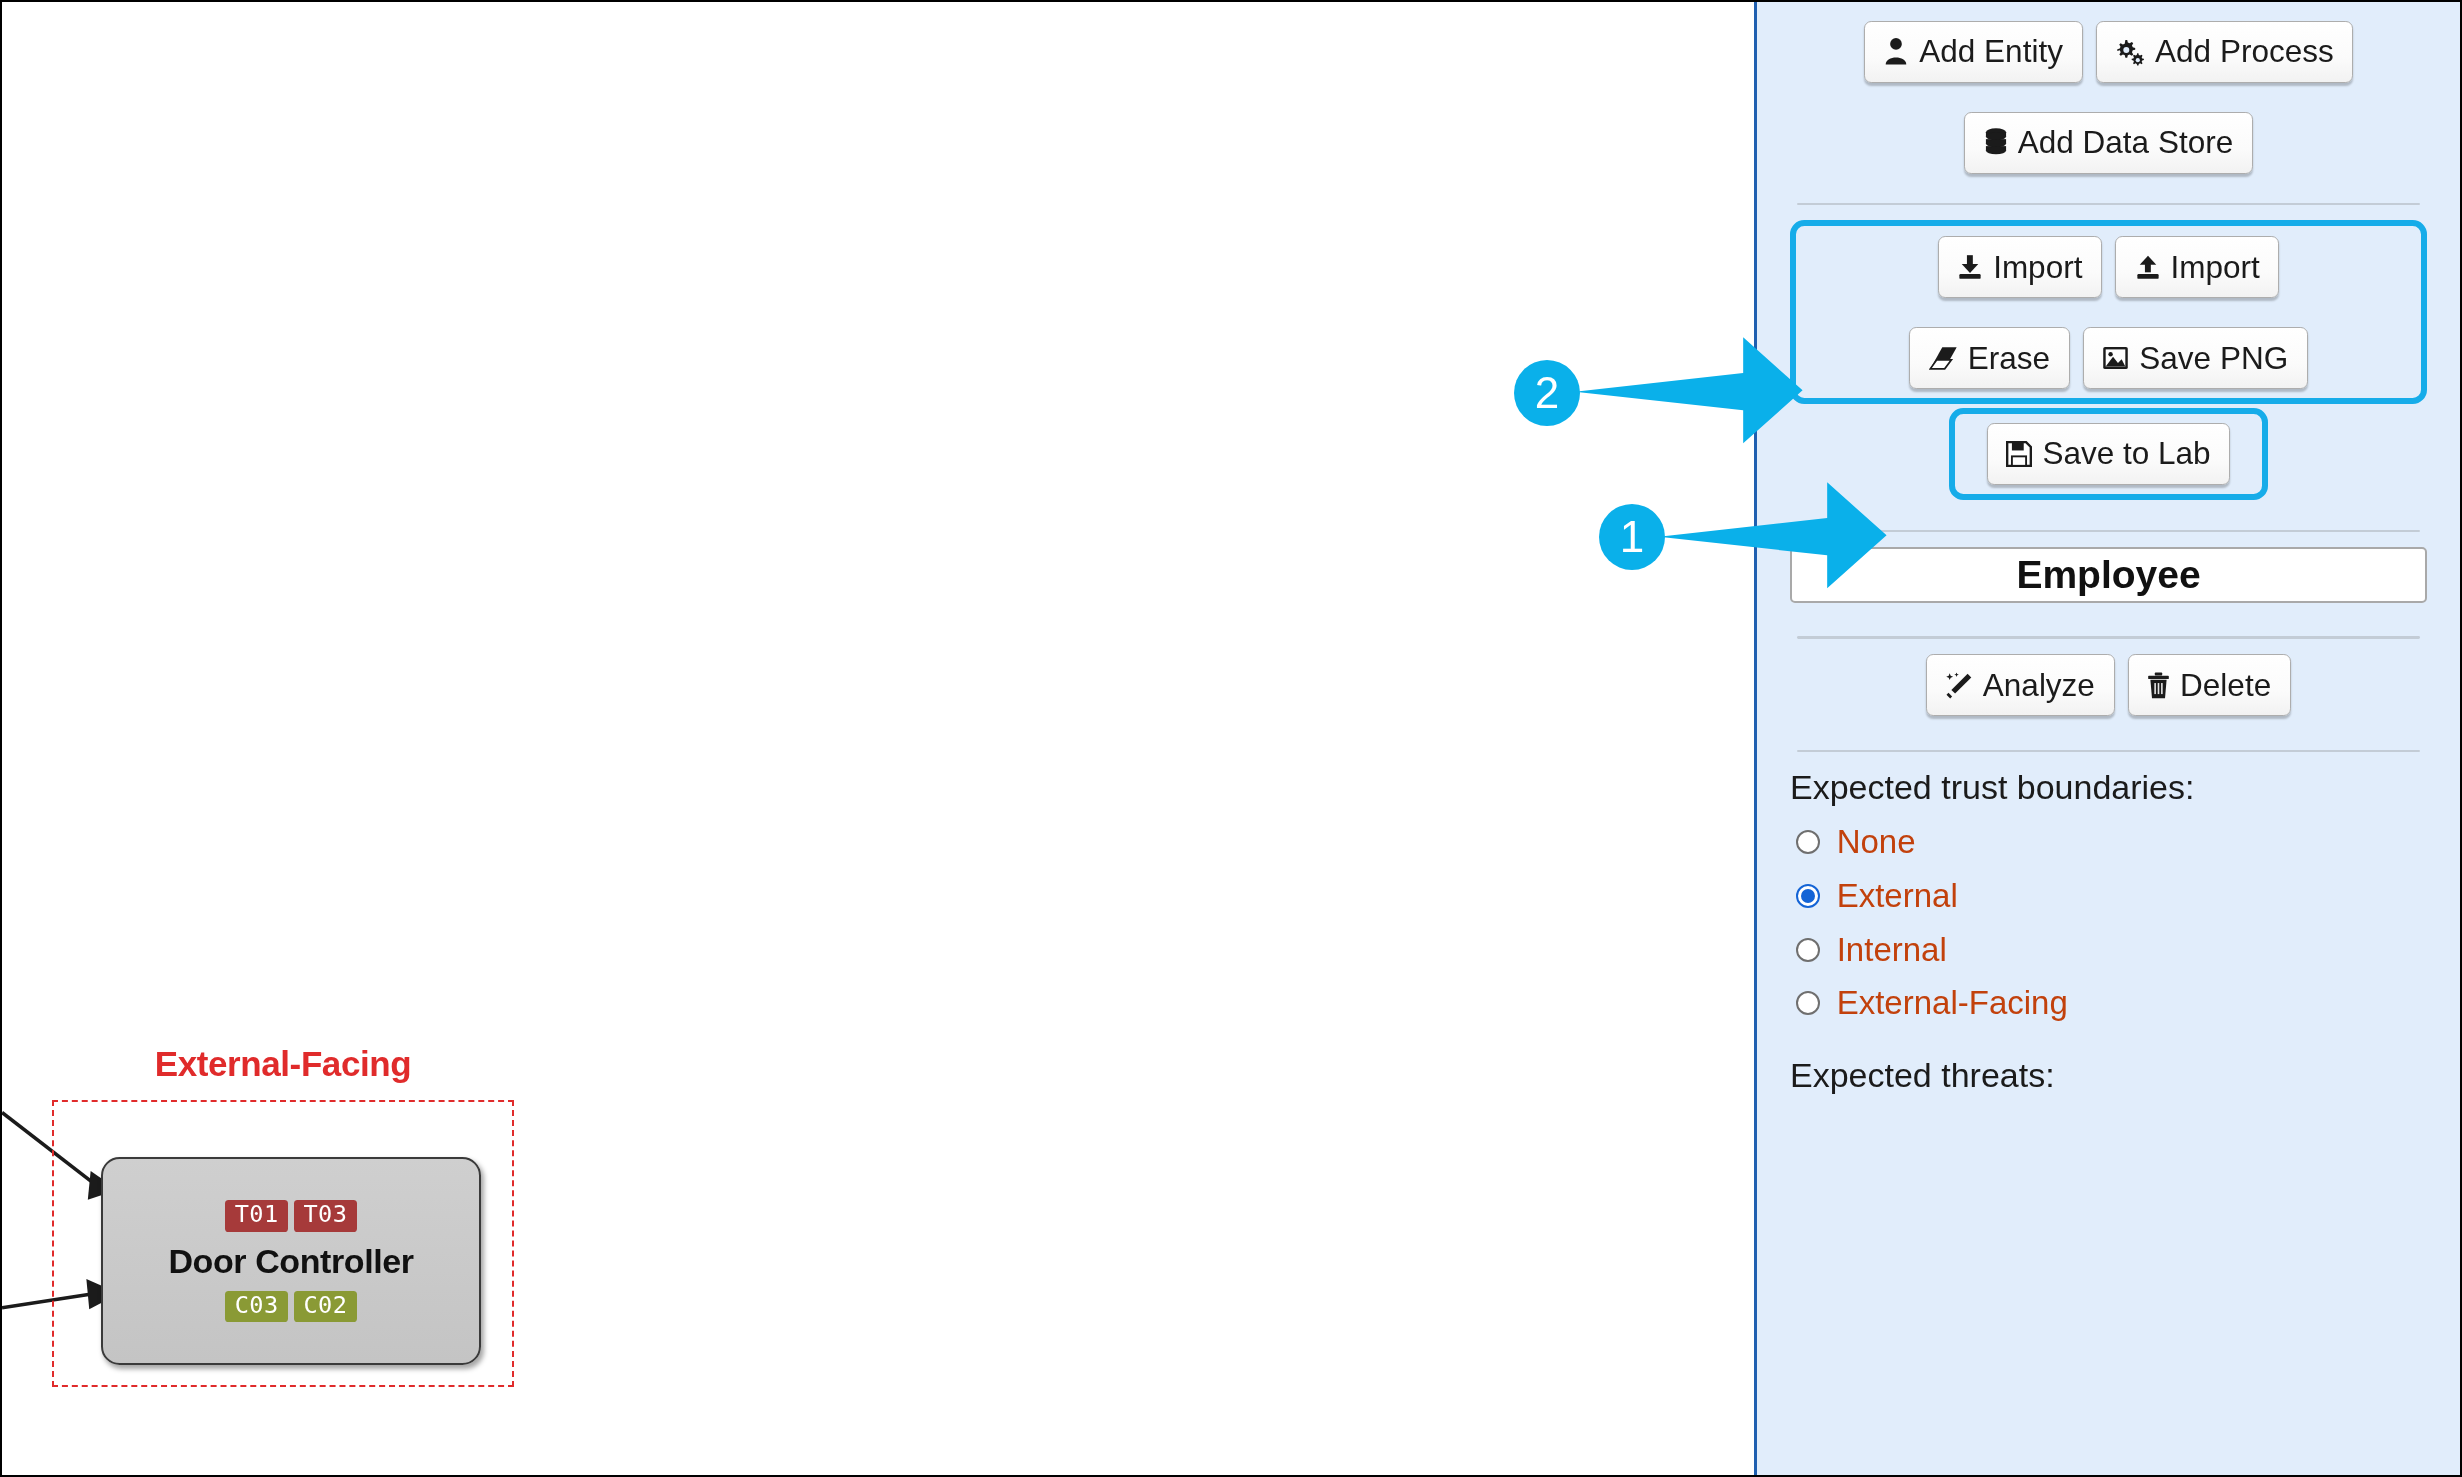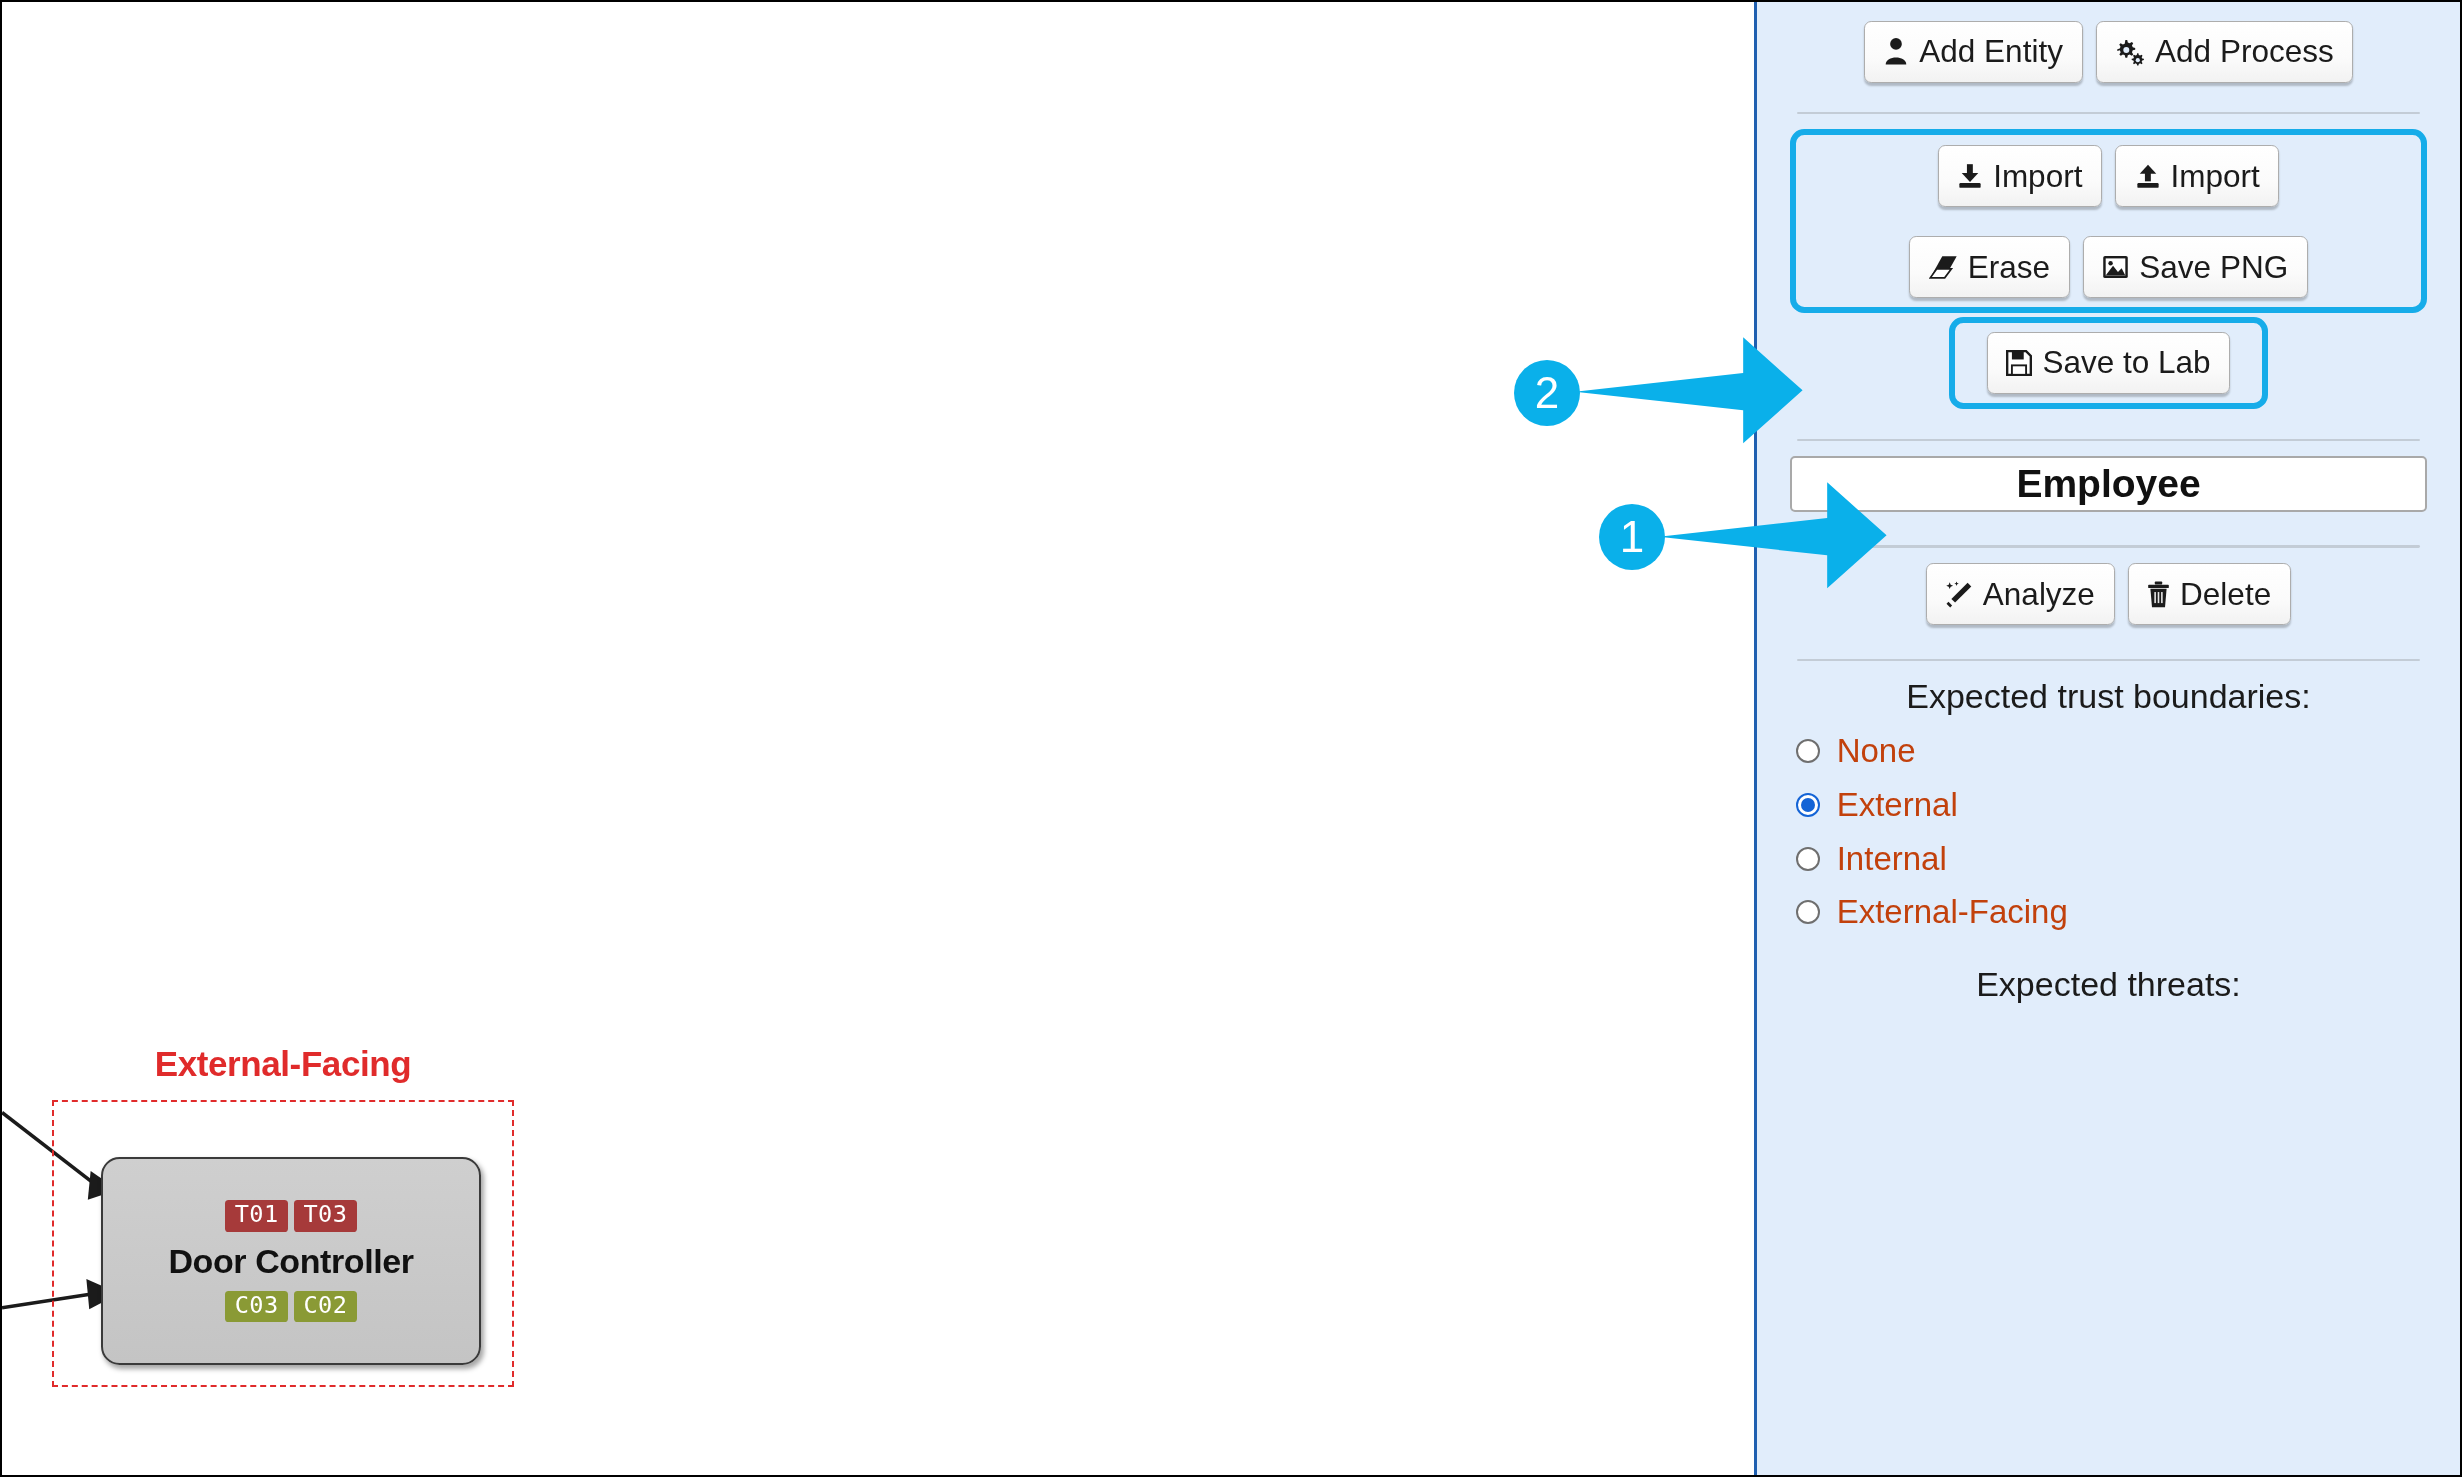--- a/index.html
+++ b/index.html
@@ -166,21 +166,20 @@
     font-size: 39px;
     font-weight: 700;
     color: #111111;
     margin: 4.3px 0 0 0;
   }
 
   .section-label {
     font-size: 34px;
     color: #1b1b1b;
     margin: 5.7px 0 7.2px 0;
-    text-align: center;
   }
 
   .radio-row {
     display: flex;
     align-items: center;
     gap: 17px;
     margin: 15.8px 0 15.8px 5.7px;
     font-size: 33px;
     color: #c2410c;
     cursor: pointer;
@@ -271,20 +270,38 @@
               <circle cx="9.8" cy="10.8" r="2.6" fill="#e1edfb"></circle>
               <path d="M19.2 13.6 l1.1 0 .35 1.45 1.1.48 1.3-.76.82.83-.76 1.3.48 1.1 1.45.35 0 1.1-1.45.35-.48 1.1.76 1.3-.82.83-1.3-.76-1.1.48-.35 1.45-1.1 0-.35-1.45-1.1-.48-1.3.76-.82-.83.76-1.3-.48-1.1-1.45-.35 0-1.1 1.45-.35.48-1.1-.76-1.3.82-.83 1.3.76 1.1-.48z"></path>
               <circle cx="19.75" cy="19.5" r="1.8" fill="#e1edfb"></circle>
             </g>
           </svg>
         </span>
         <span>Add Process</span>
       </button>
     </div>
 
+    <div class="btn-row">
+      <button class="btn">
+        <span class="ic">
+          <svg width="24" height="29" viewBox="0 0 20 24">
+            <g fill="#1b1b1b">
+              <ellipse cx="10" cy="3.4" rx="8.4" ry="3.2"></ellipse>
+              <rect x="1.6" y="3.4" width="16.8" height="3.6"></rect>
+              <ellipse cx="10" cy="7" rx="8.4" ry="3.2"></ellipse>
+              <rect x="1.6" y="9.2" width="16.8" height="3.6"></rect>
+              <ellipse cx="10" cy="12.8" rx="8.4" ry="3.2"></ellipse>
+              <rect x="1.6" y="15" width="16.8" height="3.6"></rect>
+              <ellipse cx="10" cy="18.6" rx="8.4" ry="3.2"></ellipse>
+            </g>
+          </svg>
+        </span>
+        <span>Add Data Store</span>
+      </button>
+    </div>
 
     <div class="divider"></div>
 
     <div class="hl">
       <div class="btn-row">
         <button class="btn">
           <span class="ic">
             <svg width="26" height="26" viewBox="0 0 22 22">
               <g fill="#1b1b1b">
                 <rect x="8.4" y="1" width="5" height="8"></rect>

